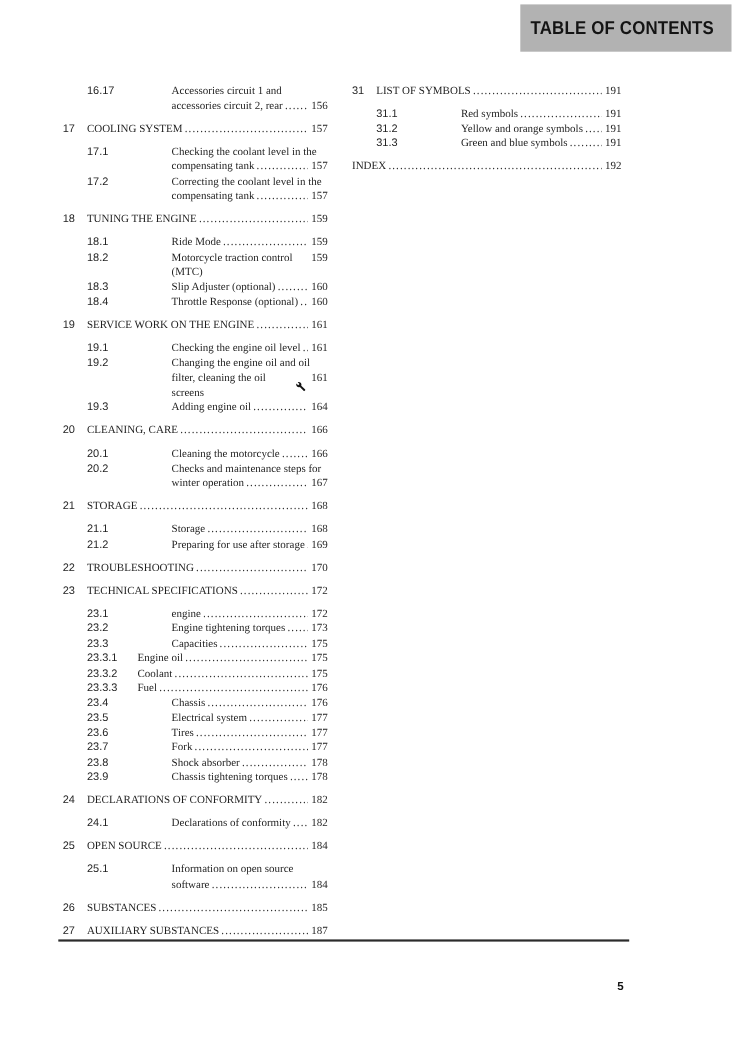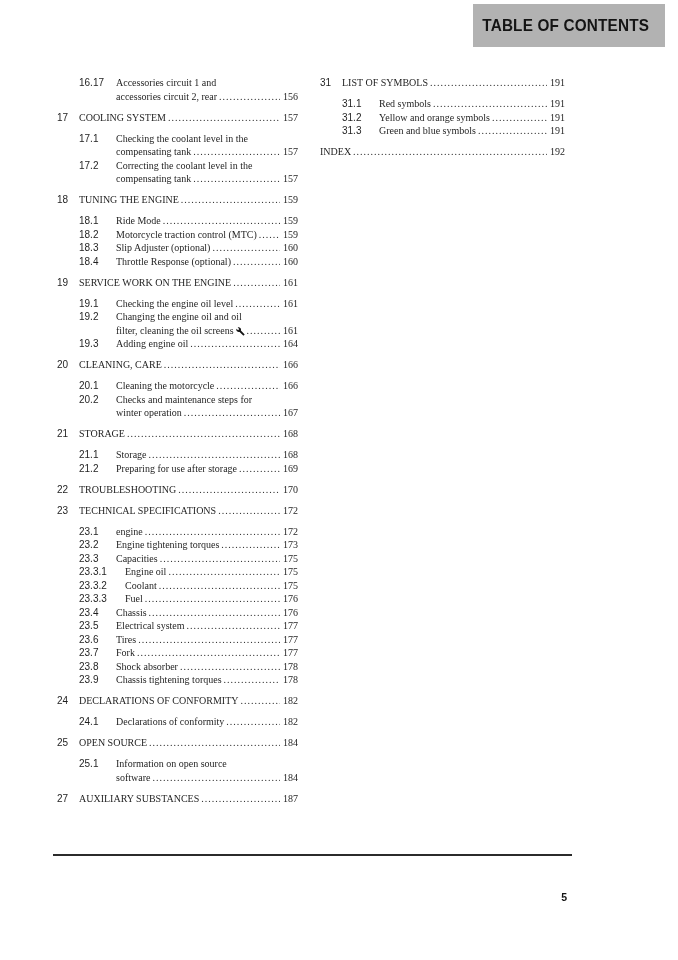--- a/index.html
+++ b/index.html
@@ -25,21 +25,21 @@
   
   .toc { position: absolute; left: 57px; top: 76px; display: flex; }
   .col { width: 241px; }
   .col.col-right { margin-left: 22px; width: 245px; }
 
   .entry { display: flex; font-size: 10px; line-height: 13.5px; }
   .entry .num { flex: none; }
   .entry.lvl1 { margin-top: 7.5px; margin-bottom: 7.5px; }
   .entry.lvl1:first-child { margin-top: 0; }
   .entry.lvl1 > .num { width: 22px; }
-  .entry.lvl2 { padding-left: 22px; }
+  .entry.lvl2 { padding-left: 22px; gap: 40px; }
   .entry.lvl2 > .num { width: 37px; }
   .entry.lvl3 { padding-left: 22px; }
   .entry.lvl3 > .num { width: 46px; }
   .body { flex: 1; min-width: 0; font-family: Liberation Serif, serif; }
   .line { display: flex; align-items: baseline; }
   .leader { flex: 1; overflow: hidden; white-space: nowrap; margin: 0 3px 0 2px; }
   .leader::after {
     content: "....................................................................................................";
     letter-spacing: 1px; color: #2a2a2a;
   }
@@ -450,20 +450,30 @@
               <span class="txt">Information on open source</span>
             </div>
             <div class="line">
               <span class="txt">software</span>
               <span class="leader"></span>
               <span class="pg">184</span>
             </div>
           </div>
         </div>
         <div class="entry lvl1">
+          <span class="num">26</span>
+          <div class="body">
+            <div class="line">
+              <span class="txt">SUBSTANCES</span>
+              <span class="leader"></span>
+              <span class="pg">185</span>
+            </div>
+          </div>
+        </div>
+        <div class="entry lvl1">
           <span class="num">27</span>
           <div class="body">
             <div class="line">
               <span class="txt">AUXILIARY SUBSTANCES</span>
               <span class="leader"></span>
               <span class="pg">187</span>
             </div>
           </div>
         </div>
       </div>

